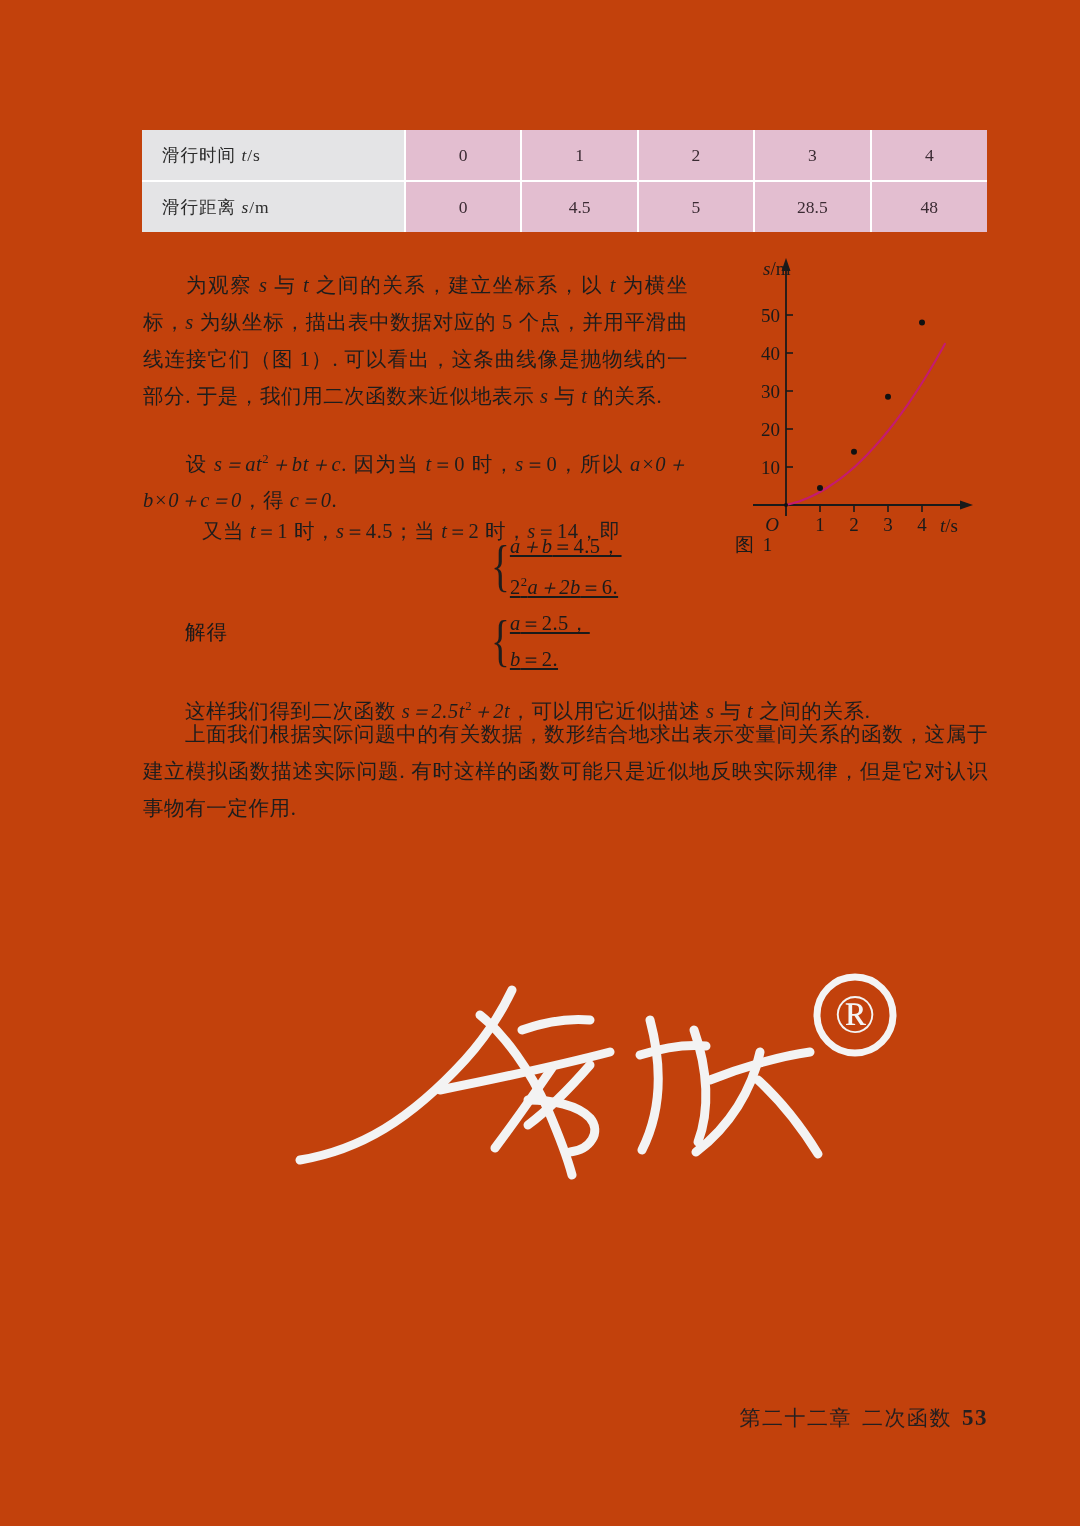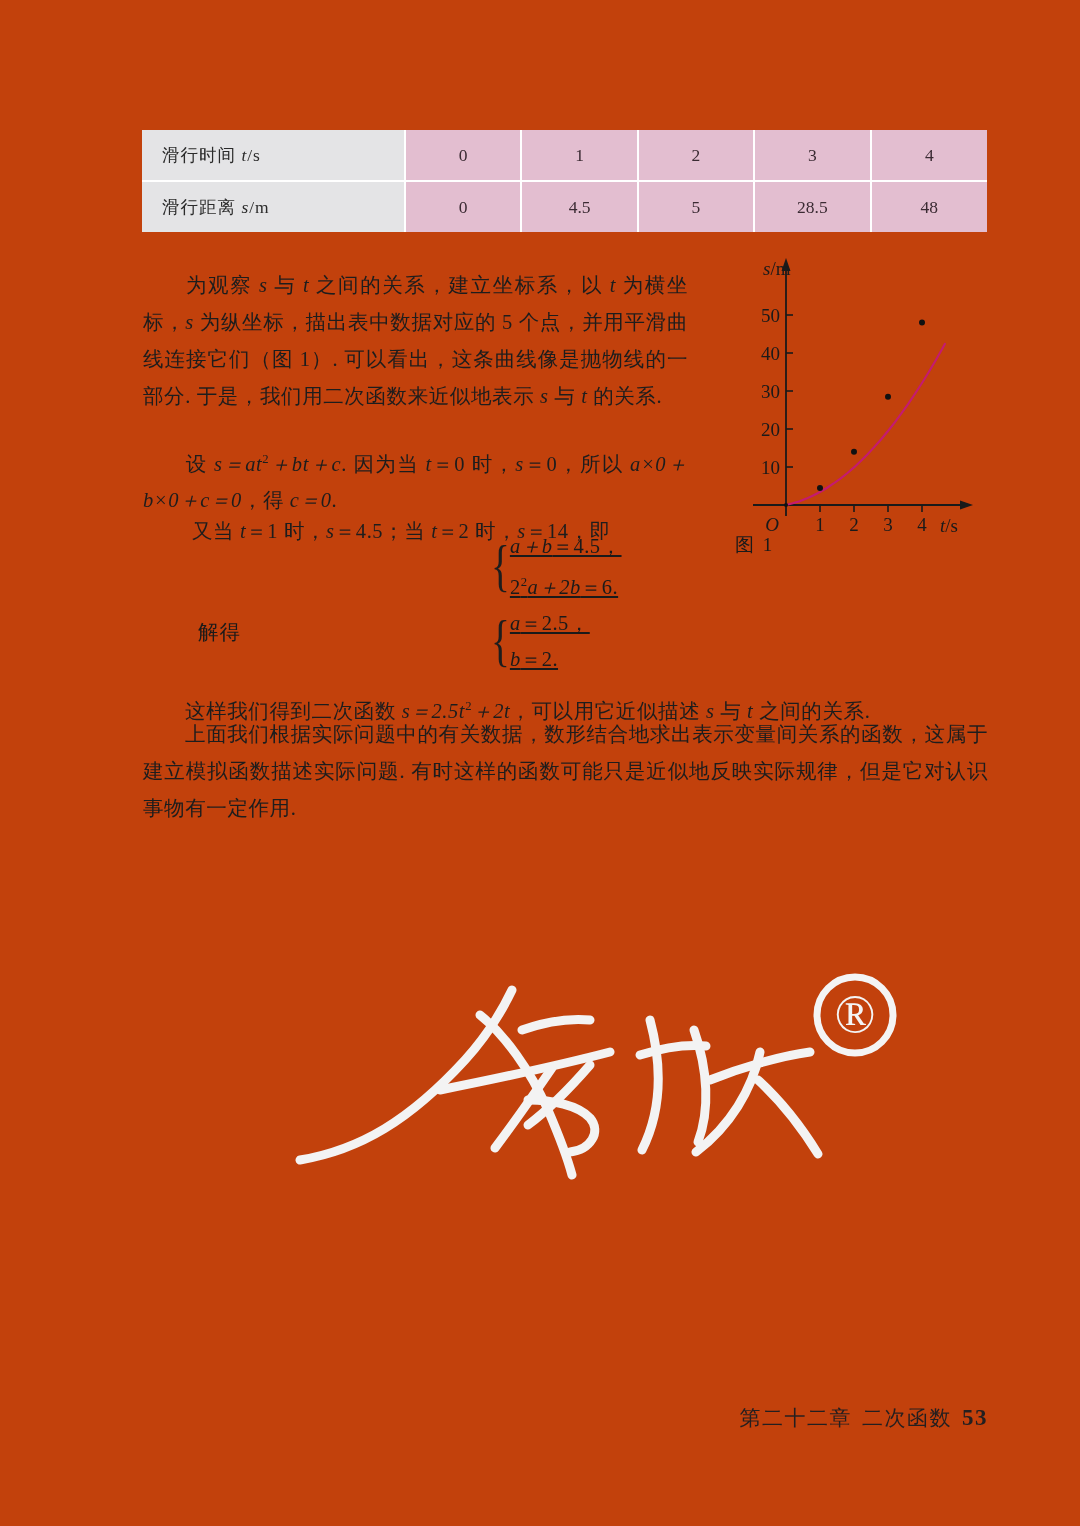--- a/index.html
+++ b/index.html
@@ -76,21 +76,21 @@
     font-size: 20.5px;
     line-height: 37px;
     color: #1d1d1d;
     letter-spacing: 0.6px;
     text-align: justify;
   }
   .para .ind { display: inline-block; width: 42px; }
 
   #p1 { left: 143px; top: 246px; width: 545px; }
   #p2 { left: 143px; top: 420px; width: 545px; }
-  #p3 { left: 150px; top: 492px; width: 545px; }
+  #p3 { left: 160px; top: 492px; width: 545px; }
   #p4 { left: 143px; top: 667px; width: 845px; }
   #p5 { left: 143px; top: 704px; width: 845px; margin-top: 12px; }
 
   .math { font-style: italic; }
   sup.sm { font-size: 0.62em; vertical-align: super; font-style: normal; }
 
   
   .eqblock {
     position: absolute;
     display: flex;
@@ -106,21 +106,21 @@
     font-weight: 300;
     transform: scaleX(0.7);
     margin-right: -4px;
     color: #1d1d1d;
   }
   .eqlines { display: flex; flex-direction: column; text-decoration: underline; }
   .eqlines > div { line-height: 36px; white-space: nowrap; letter-spacing: 0.5px; }
 
   #solve-label {
     position: absolute;
-    left: 198px;
+    left: 185px;
     top: 618px;
     font-size: 20.5px;
     letter-spacing: 1px;
   }
 
   
   #figure {
     position: absolute;
     left: 735px;
     top: 248px;

